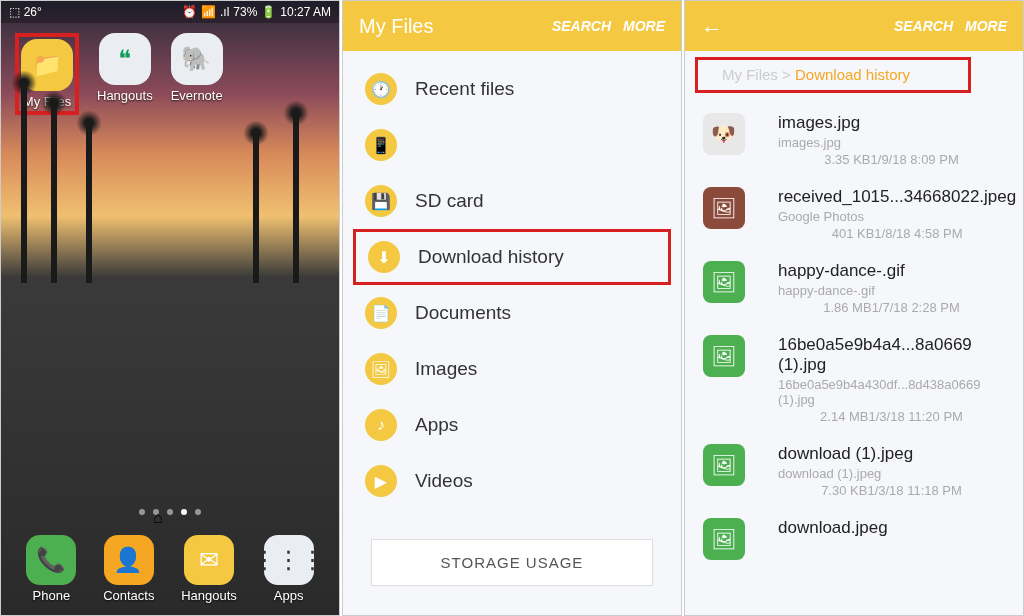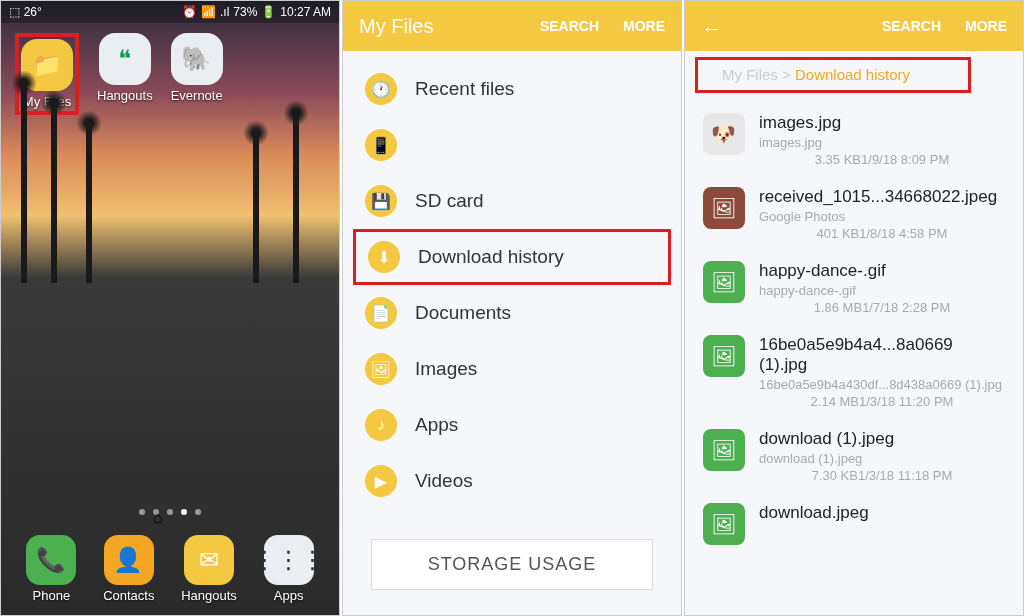--- a/index.html
+++ b/index.html
@@ -27,38 +27,38 @@
 .ic-contacts { background: #f5a623; color: #fff; }
 .ic-messages { background: #f5c842; color: #fff; }
 .ic-apps { background: #eaeef2; color: #333; }
 .pager { position: absolute; bottom: 100px; left: 0; right: 0; display: flex; justify-content: center; gap: 8px; }
 .pager span { width: 6px; height: 6px; background: rgba(255,255,255,0.5); border-radius: 50%; }
 .pager span.active { background: #fff; }
 
 
 .appbar { background: #f5c842; color: #fff; height: 50px; display: flex; align-items: center; justify-content: space-between; padding: 0 16px; font-family: 'Comic Sans MS', cursive; }
 .appbar .title { font-size: 20px; }
-.appbar .actions { display: flex; gap: 24px; font-size: 14px; font-weight: bold; font-family: Arial, sans-serif; }
+.appbar .actions { display: flex; gap: 12px; font-size: 14px; font-weight: bold; font-family: Arial, sans-serif; font-style: italic; }
 .cat-list { padding: 10px 0; }
 .cat-item { display: flex; align-items: center; gap: 18px; padding: 12px 22px; font-size: 19px; color: #333; }
 .cat-item .ci { width: 32px; height: 32px; border-radius: 50%; background: #f5c842; display: flex; align-items: center; justify-content: center; color: #fff; font-size: 16px; }
 .cat-hl { border: 3px solid #d92020; margin: 0 10px; padding: 9px 12px; }
-.storage-btn { margin: 20px 28px; padding: 14px; text-align: center; background: #fff; border: 1px solid #ddd; font-size: 18px; color: #555; letter-spacing: 1px; font-family: Arial, sans-serif; }
+.storage-btn { margin: 20px 28px; padding: 14px; text-align: center; background: #fff; border: 1px solid #ddd; font-size: 15px; color: #555; letter-spacing: 1px; font-family: Arial, sans-serif; }
 
 
 .appbar .back { font-size: 22px; font-weight: bold; }
 .breadcrumb { padding: 14px 18px; font-size: 15px; color: #ccc; text-align: right; }
 .breadcrumb .cur { color: #f5a623; }
 .bc-hl { border: 3px solid #d92020; display: inline-block; padding: 6px 40px 6px 6px; margin: 6px 10px; }
 .file-list { padding: 4px 0; }
 .file-item { display: flex; gap: 14px; padding: 10px 18px; align-items: flex-start; }
 .file-item .thumb { width: 42px; height: 42px; border-radius: 8px; background: #4caf50; display: flex; align-items: center; justify-content: center; color: #fff; font-size: 20px; flex-shrink: 0; }
 .thumb.photo1 { background: #e8e8e8; }
 .thumb.photo2 { background: #8b4a3a; }
-.file-item .meta { flex: 1; }
+.file-item .meta { flex: 1; margin-left: 19px; }
 .file-item .fname { font-size: 17px; color: #222; }
 .file-item .fsub { font-size: 13px; color: #aaa; margin-top: 2px; }
 .file-item .frow { display: flex; justify-content: center; font-size: 13px; color: #aaa; margin-top: 2px; }
 </style>
 </head>
 <body>
 
 <div class="screen screen1">
   <div class="statusbar">
     <div class="left">

